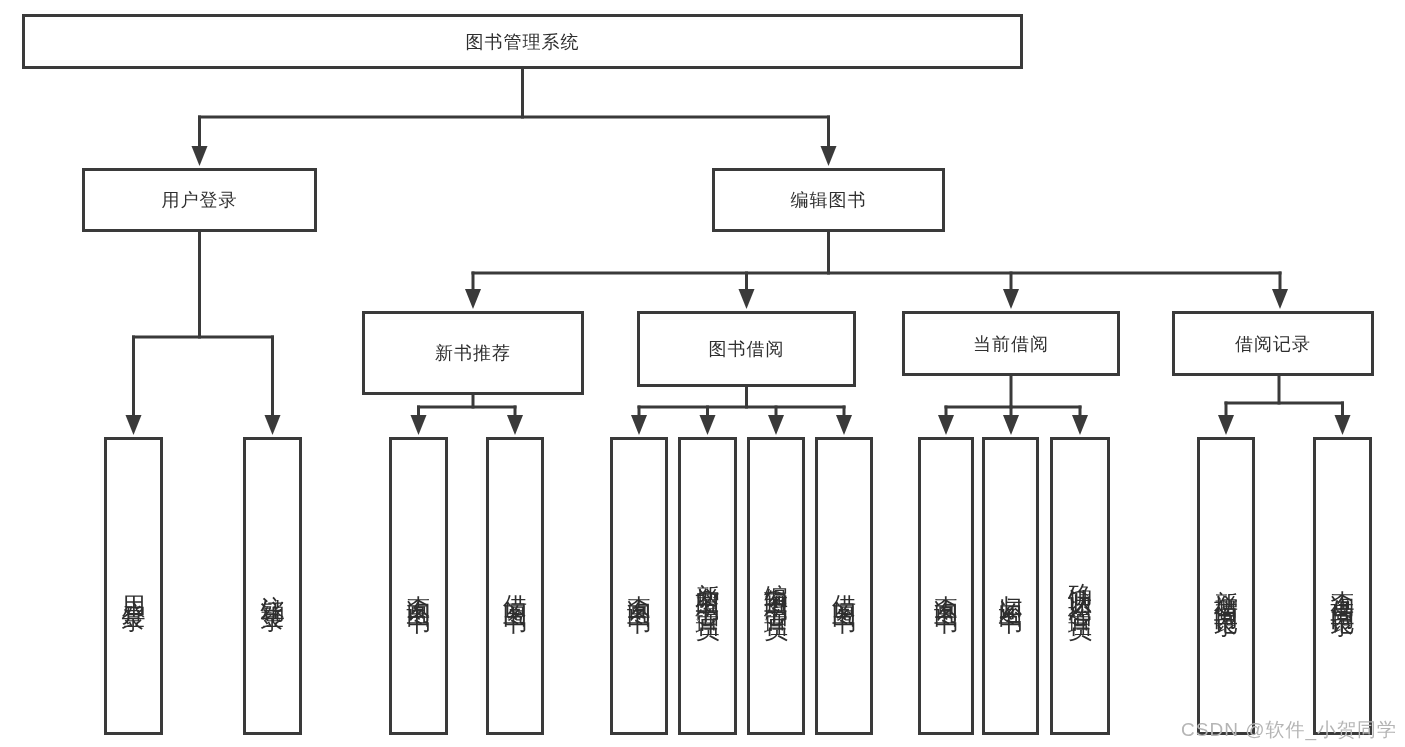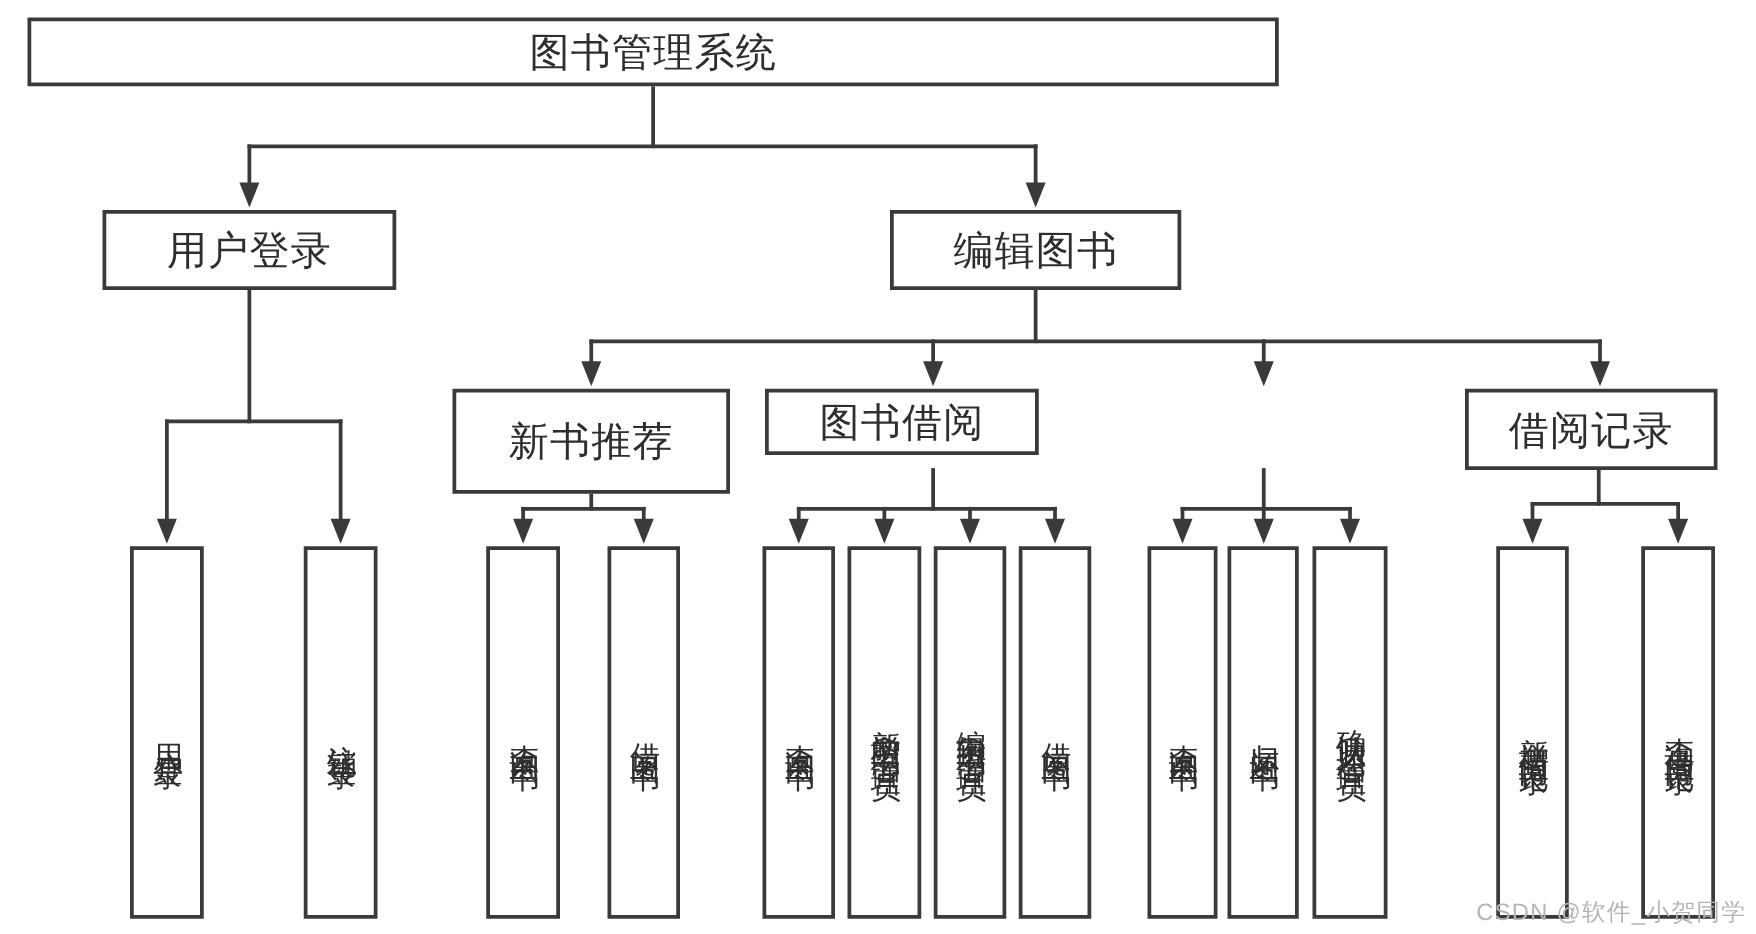--- a/index.html
+++ b/index.html
@@ -14,21 +14,21 @@
     position:absolute;left:0;top:0;width:1405px;height:747px;
   }
   .box{
     position:absolute;
     box-sizing:border-box;
     border:3px solid #3a3a3a;
     background:#ffffff;
     display:flex;align-items:center;justify-content:center;
   }
   .hlabel{
-    font-size:32px;
+    font-size:18px;
     color:#2e2e2e;
     letter-spacing:1px;
     white-space:nowrap;
     line-height:1;
   }
   .vlabel{
     writing-mode:vertical-rl;
     text-orientation:mixed;
     font-size:24px;
     letter-spacing:5px;
@@ -113,22 +113,25 @@
   <div class="box" style="left:82px;top:168px;width:235px;height:64px">
     <span class="hlabel">用户登录</span>
   </div>
   <div class="box" style="left:712px;top:168px;width:233px;height:64px">
     <span class="hlabel">编辑图书</span>
   </div>
 
   <div class="box" style="left:362px;top:311px;width:222px;height:84px">
     <span class="hlabel">新书推荐</span>
   </div>
-  <div class="box" style="left:612px;top:311px;width:219px;height:53px">
+  <div class="box" style="left:637px;top:311px;width:219px;height:76px">
     <span class="hlabel">图书借阅</span>
+  </div>
+  <div class="box" style="left:902px;top:311px;width:218px;height:65px">
+    <span class="hlabel">当前借阅</span>
   </div>
   <div class="box" style="left:1172px;top:311px;width:202px;height:65px">
     <span class="hlabel">借阅记录</span>
   </div>
 
   <div class="box" style="left:104px;top:437px;width:59px;height:298px">
     <span class="vlabel">用户登录</span>
   </div>
   <div class="box" style="left:243px;top:437px;width:59px;height:298px">
     <span class="vlabel">注销登录</span>

